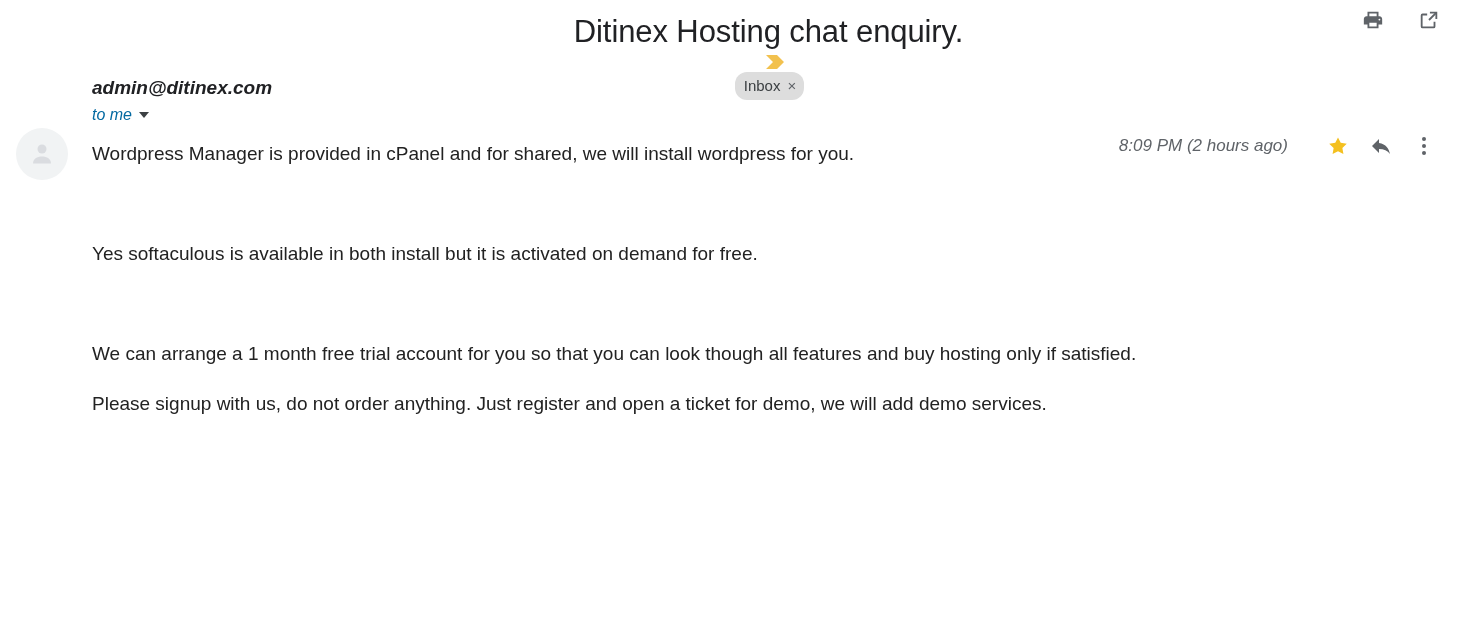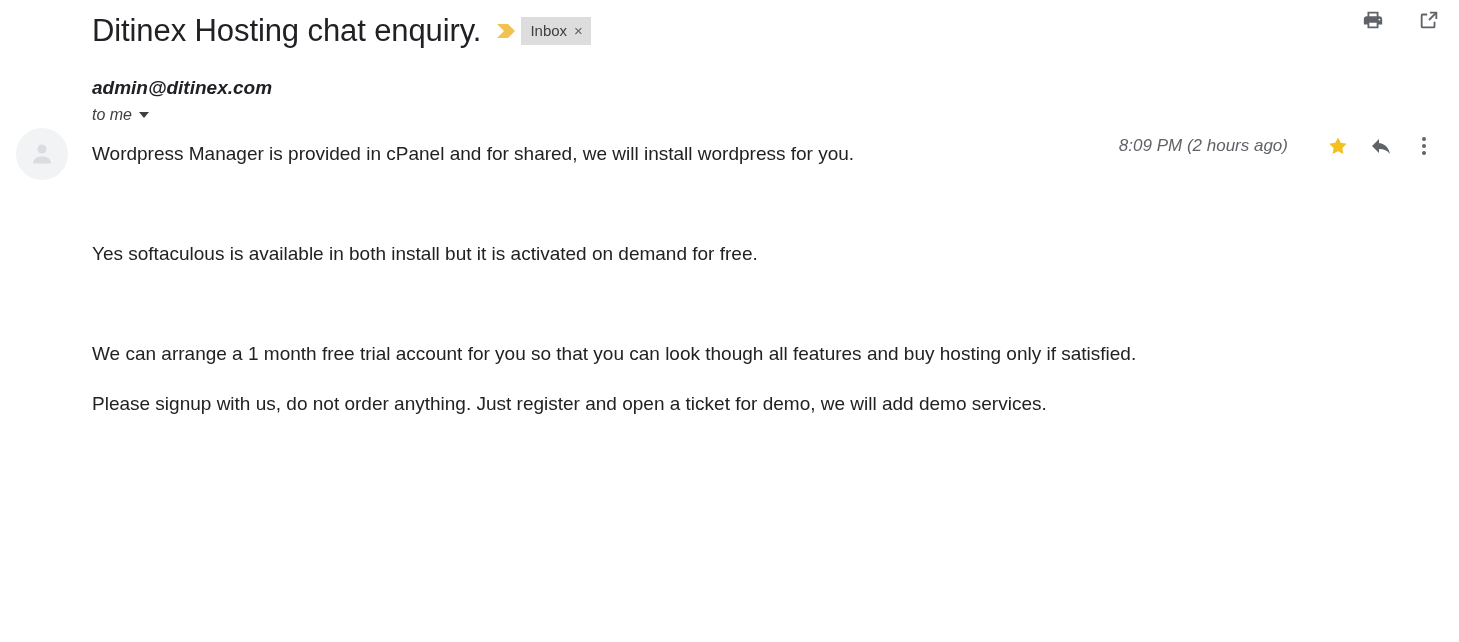--- a/index.html
+++ b/index.html
@@ -17,20 +17,21 @@
   }
 
   
   .subject-row {
     position: relative;
     display: flex;
     align-items: center;
     height: 50px;
     padding: 12px 14px 0 92px;
     box-sizing: border-box;
+    flex-direction: column;
   }
   .subject-title {
     font-size: 31px;
     font-weight: 300;
     letter-spacing: -0.1px;
     line-height: 40px;
     color: #202124;
     white-space: nowrap;
   }
   .important-marker {
@@ -38,21 +39,21 @@
     display: inline-flex;
     align-items: center;
   }
   .label-chip {
     margin-left: 2px;
     background: #ddddddff;
     color: #5f6368;
     font-size: 15px;
     line-height: 15px;
     padding: 6px 8px 7px 9px;
-    border-radius: 0;
+    border-radius: 12px;
     display: inline-flex;
     align-items: center;
     white-space: nowrap;
   }
   .label-chip .chip-text { color: #3c4043; }
   .label-chip .chip-close {
     margin-left: 7px;
     font-size: 15px;
     color: #5f6368;
     cursor: pointer;
@@ -103,21 +104,21 @@
   .sender-name {
     font-size: 19px;
     font-weight: bold;
     line-height: 24px;
     color: #202124;
   }
   .recipient-line {
     margin-top: 4px;
     font-size: 16px;
     line-height: 22px;
-    color: #404040;
+    color: #0369a1;
     display: inline-flex;
     align-items: center;
     cursor: pointer;
   }
   .caret {
     display: inline-block;
     margin-left: 7px;
     width: 0;
     height: 0;
     border-left: 5px solid transparent;

